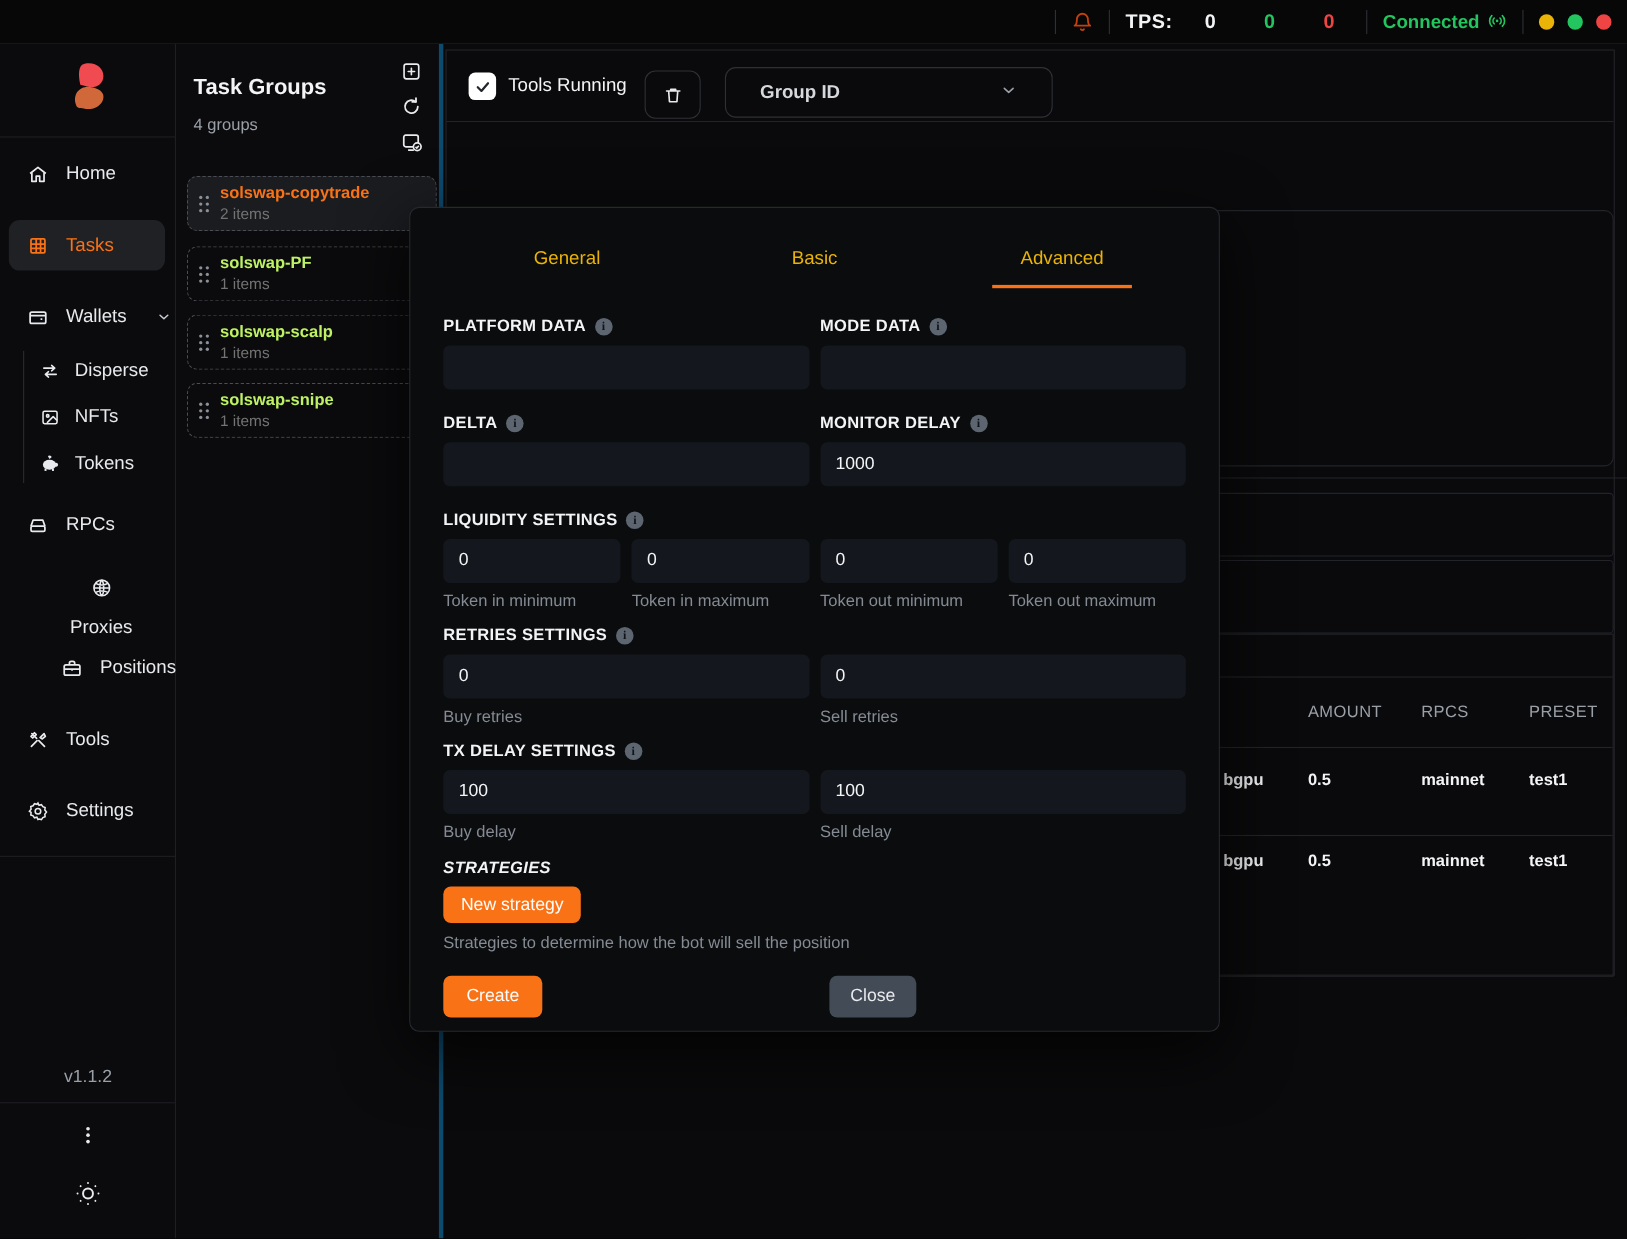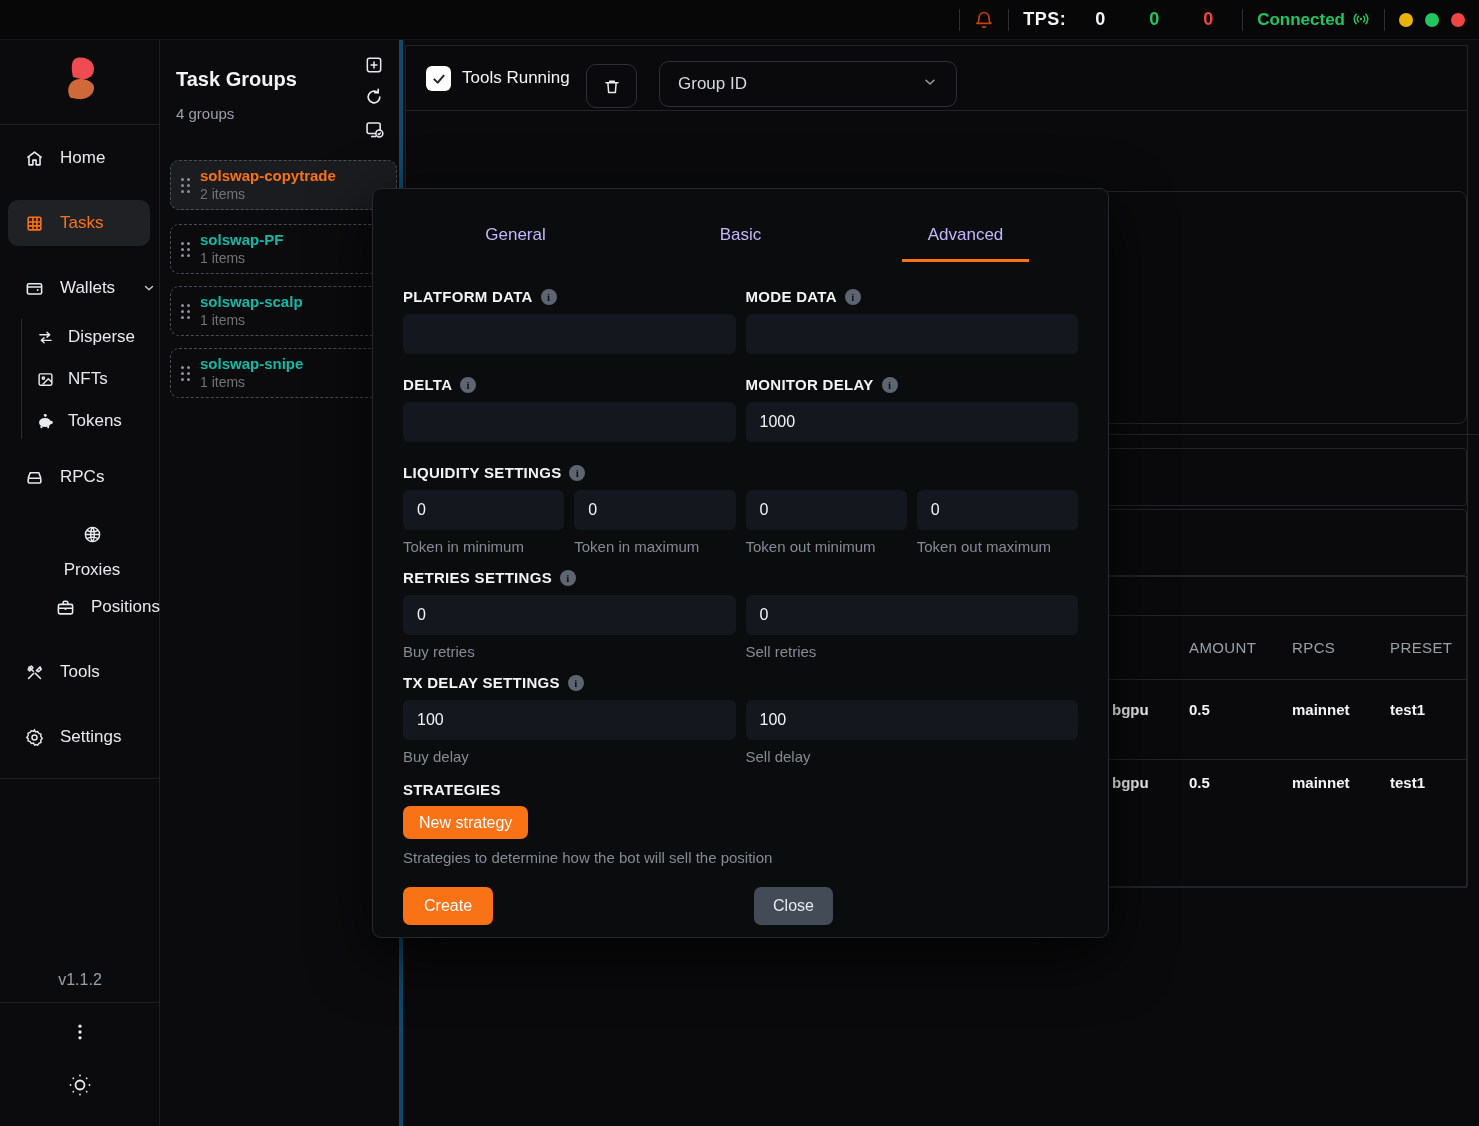--- a/index.html
+++ b/index.html
@@ -45,52 +45,52 @@
   .tg-title { position:absolute; left:16px; top:28px; font-size:20px; font-weight:700; color:#f3f4f6; }
   .tg-sub { position:absolute; left:16px; top:65px; font-size:15px; color:#9aa0a8; }
   .tg-actions { position:absolute; right:14px; top:14px; display:flex; flex-direction:column; gap:10px; color:#e8eaed; }
   .tg-btn { width:22px; height:22px; display:flex; align-items:center; justify-content:center; cursor:pointer; }
   .group-item { position:absolute; left:10px; width:227px; height:50px; border:1px dashed #4a4d53; border-radius:9px;
                 display:flex; align-items:center; gap:10px; padding:0 10px; cursor:pointer; background:transparent; }
   .group-item.active { background:#1b1c20; }
   .drag { display:grid; grid-template-columns:3px 3px; gap:3px; flex:0 0 9px; }
   .drag i { width:3px; height:3px; border-radius:50%; background:#8b9097; display:block; }
   .gi-text { display:flex; flex-direction:column; line-height:1.25; }
-  .gi-name { font-size:15px; font-weight:700; color:#14b8a6; }
+  .gi-name { font-size:15px; font-weight:700; color:#bef264; }
   .group-item.active .gi-name { color:#f97316; }
   .gi-count { font-size:14px; color:#737373; }
 
   
   .main-box { position:absolute; left:405px; top:45px; width:1063px; height:842px; border:1px solid #232428; z-index:1; }
   .toolbar { position:absolute; left:0; top:0; width:100%; height:65px; border-bottom:1px solid #232428;
              display:flex; align-items:center; }
   .checkbox { position:absolute; left:20px; top:20px; width:25px; height:25px; background:#fff; border-radius:6px;
               display:flex; align-items:center; justify-content:center; color:#22252b; cursor:pointer; }
   .logs-label { position:absolute; left:56px; top:22px; font-size:17px; color:#f3f4f6; }
   .trash-btn { position:absolute; left:180px; top:18px; width:51px; height:44px; border:1px solid #2e3036; border-radius:10px;
                display:flex; align-items:center; justify-content:center; color:#e8eaed; cursor:pointer; background:transparent; }
   .group-select { position:absolute; left:253px; top:15px; width:298px; height:46px; border:1px solid #2e3036; border-radius:10px;
-                  display:flex; align-items:center; justify-content:space-between; padding:0 18px; cursor:pointer; }
+                  display:flex; align-items:center; justify-content:space-between; padding:0 31px; cursor:pointer;font-weight:bold; }
   .group-select .val { font-size:17px; color:#d5d8dd; }
   .group-select .chev { color:#9aa0a8; }
 
   
   .bg-panel { position:absolute; border:1px solid #232428; border-radius:8px; }
   .bg-line { position:absolute; height:1px; background:#232428; }
   .table-panel { position:absolute; left:0px; top:530px; width:1061px; height:312px; border:1px solid #232428; }
   .tp-line { position:absolute; left:0; width:100%; height:1px; background:#232428; }
   .tp-head { position:absolute; font-size:15px; color:#9aa0a8; letter-spacing:.4px; }
   .tp-cell { position:absolute; font-size:15px; color:#f3f4f6; font-weight:700; }
 
   
   .modal { position:absolute; left:372px; top:188px; width:737px; height:750px; background:#0b0c0e;
            border:1px solid #26282d; border-radius:9px; z-index:10; box-shadow:0 18px 60px rgba(0,0,0,.75);
            padding:0 30px; }
   .tabs { display:grid; grid-template-columns:1fr 1fr 1fr; margin-top:24px; }
-  .tab { justify-self:center; padding:12px 26px 14px; font-size:17px; color:#c4b5fd; cursor:pointer;
+  .tab { justify-self:center; padding:12px 26px 14px; font-size:17px; color:#eab308; cursor:pointer;
          border-bottom:3px solid transparent; }
   .tab.active { border-bottom-color:#f97316; }
   .fgrid2 { display:grid; grid-template-columns:1fr 1fr; column-gap:10px; }
   .fgrid4 { display:grid; grid-template-columns:1fr 1fr 1fr 1fr; column-gap:10px; }
   .flabel { display:flex; align-items:center; gap:8px; font-size:15px; font-weight:700; color:#f3f4f6;
             letter-spacing:.3px; margin-bottom:9px; }
   .info { width:16px; height:16px; border-radius:50%; background:#5d6570; color:#101318; font-size:11px;
           font-weight:700; display:inline-flex; align-items:center; justify-content:center; font-family:"Liberation Serif", serif; }
   .tinput { width:100%; height:40px; background:#14171d; border:none; border-radius:6px; color:#f3f4f6;
             font-size:16px; padding:0 14px; font-family:"Liberation Sans", sans-serif; outline:none; }
@@ -527,21 +527,21 @@
           <div class="caption">Buy delay</div>
         </div>
         <div>
           <input class="tinput" value="100" style="">
           <div class="caption">Sell delay</div>
         </div>
       </div>
     </div>
 
     <div class="sec" style="margin-top:16px;">
-      <div class="flabel" style="margin-bottom:0;">
+      <div class="flabel" style="margin-bottom:0;font-style:italic;">
         <span>STRATEGIES</span>
       </div>
       <button class="btn btn-orange new-strategy">New strategy</button>
       <div class="caption" style="margin-top:10px;">Strategies to determine how the bot will sell the position</div>
     </div>
 
     <div class="actions">
       <button class="btn btn-orange create">Create</button>
       <button class="btn btn-gray close">Close</button>
     </div>

